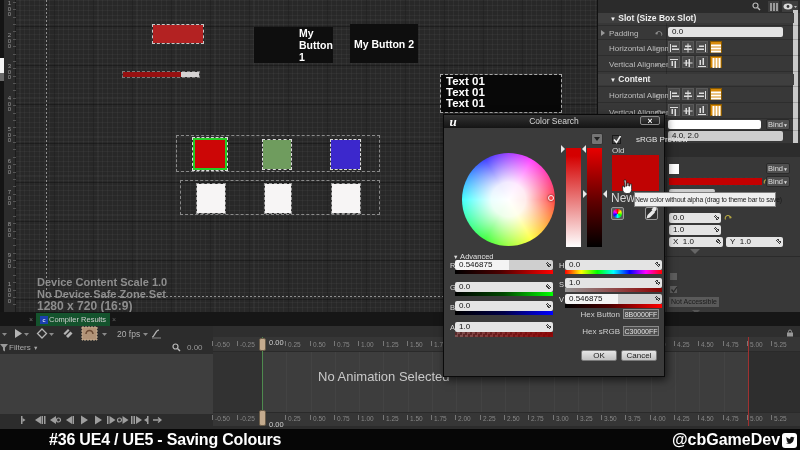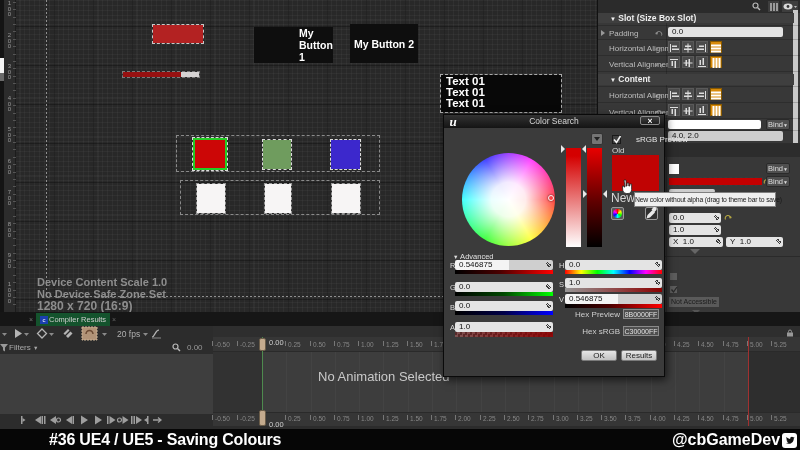--- a/index.html
+++ b/index.html
@@ -493,23 +493,23 @@
 <div class="a" style="left:450px;top:303px;color:#ddd;font-size:7.5px;">B</div>
 <div class="a spin" style="left:455px;top:301px;width:98px;">0.0</div>
 <div class="a" style="left:455px;top:311px;width:98px;height:4px;background:linear-gradient(to right,#000,#000048 50%,#00f);"></div>
 <div class="a" style="left:559px;top:295px;color:#ddd;font-size:7.5px;">V</div>
 <div class="a spin" style="left:565px;top:294px;width:97px;background:linear-gradient(to right,#f4f4f4 0 53px,#cfcfcf 53px);">0.546875</div>
 <div class="a" style="left:565px;top:304px;width:97px;height:4px;background:linear-gradient(to right,#000,#480000 45%,#f00);"></div>
 <div class="a" style="left:450px;top:323px;color:#ddd;font-size:7.5px;">A</div>
 <div class="a spin" style="left:455px;top:322px;width:98px;">1.0</div>
 <div class="a" style="left:455px;top:332px;width:98px;height:5px;background-image:linear-gradient(to right,rgba(80,0,0,0.55),rgba(139,0,0,0.95)),conic-gradient(#b5b5b5 25%,#5e5e5e 0 50%,#b5b5b5 0 75%,#5e5e5e 0);background-size:auto,5px 5px;"></div>
 
-<div class="a" style="left:560px;top:310px;width:60px;text-align:right;color:#cfcfcf;font-size:8px;">Hex Preview</div>
+<div class="a" style="left:560px;top:310px;width:60px;text-align:right;color:#cfcfcf;font-size:8px;">Hex Button</div>
 <div class="a" style="left:623px;top:309px;width:36px;height:10px;background:#4e4e4e;border:1px solid #8a8a8a;color:#e0e0e0;font-size:7px;line-height:9px;text-align:center;">8B0000FF</div>
 <div class="a" style="left:560px;top:327px;width:60px;text-align:right;color:#cfcfcf;font-size:8px;">Hex sRGB</div>
 <div class="a" style="left:623px;top:326px;width:36px;height:10px;background:#4e4e4e;border:1px solid #8a8a8a;color:#e0e0e0;font-size:7px;line-height:9px;text-align:center;">C30000FF</div>
 
 <div class="a" style="left:581px;top:350px;width:36px;height:11px;background:linear-gradient(#e6e6e6,#c2c2c2);border:1px solid #7a7a7a;border-radius:2px;color:#1a1a1a;font-size:8px;line-height:10px;text-align:center;">OK</div>
-<div class="a" style="left:621px;top:350px;width:36px;height:11px;background:linear-gradient(#e6e6e6,#c2c2c2);border:1px solid #7a7a7a;border-radius:2px;color:#1a1a1a;font-size:8px;line-height:10px;text-align:center;">Results</div>
+<div class="a" style="left:621px;top:350px;width:36px;height:11px;background:linear-gradient(#e6e6e6,#c2c2c2);border:1px solid #7a7a7a;border-radius:2px;color:#1a1a1a;font-size:8px;line-height:10px;text-align:center;">Cancel</div>
 
 <div class="a" style="left:634px;top:192px;width:142px;height:15px;background:#efefef;border:1px solid #808080;color:#1a1a1a;font-size:6.8px;line-height:13.5px;text-align:center;white-space:nowrap;letter-spacing:-0.18px;">New color without alpha (drag to theme bar to save)</div>
 
 </div>
 
 </body></html>

